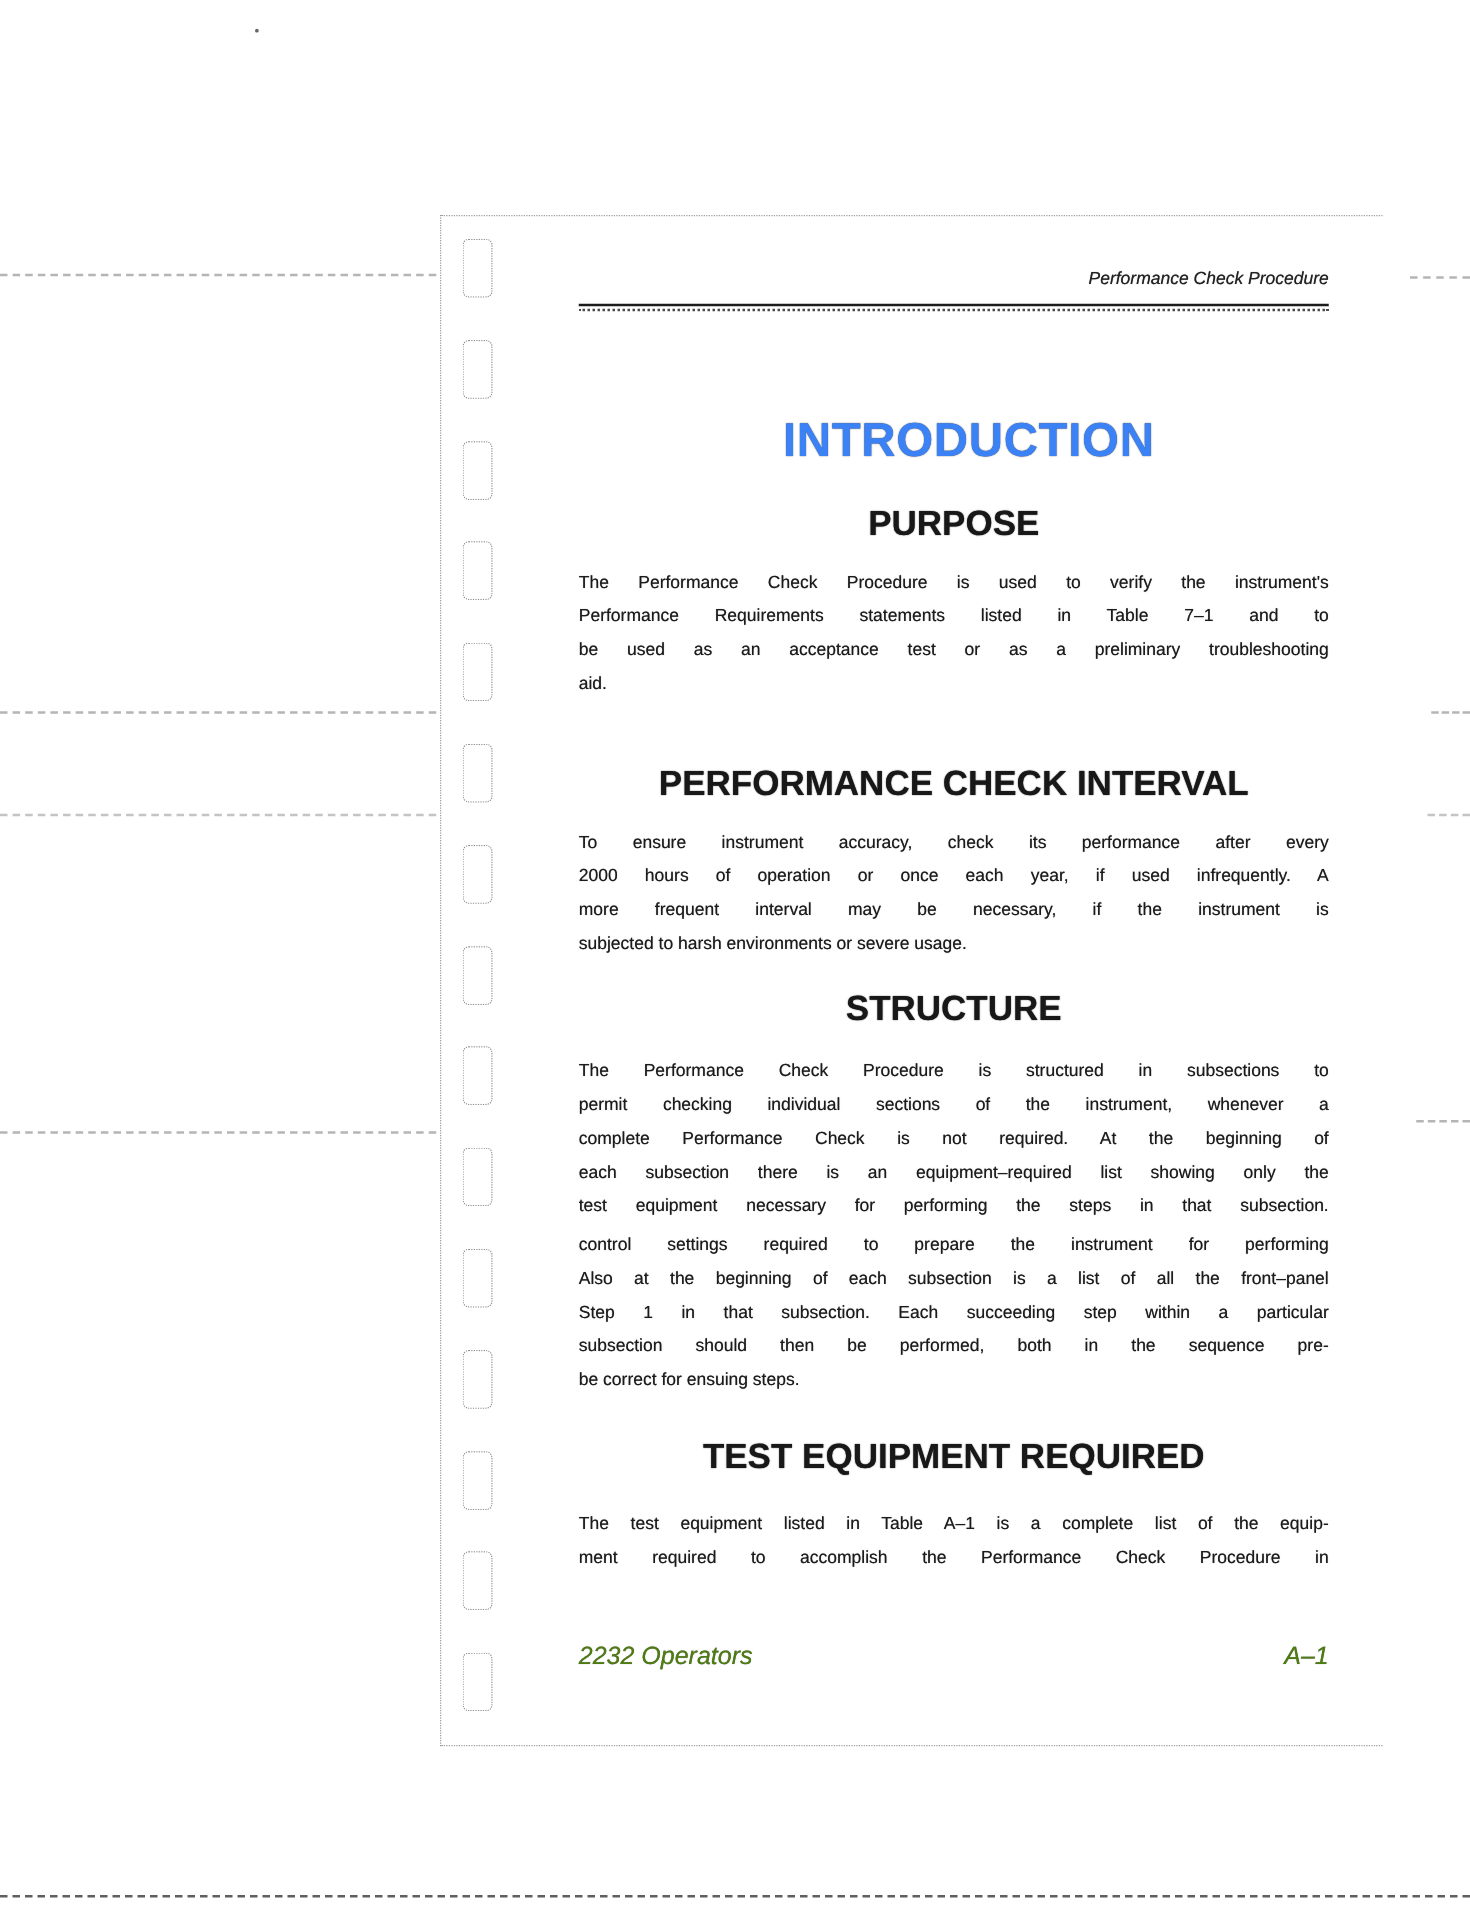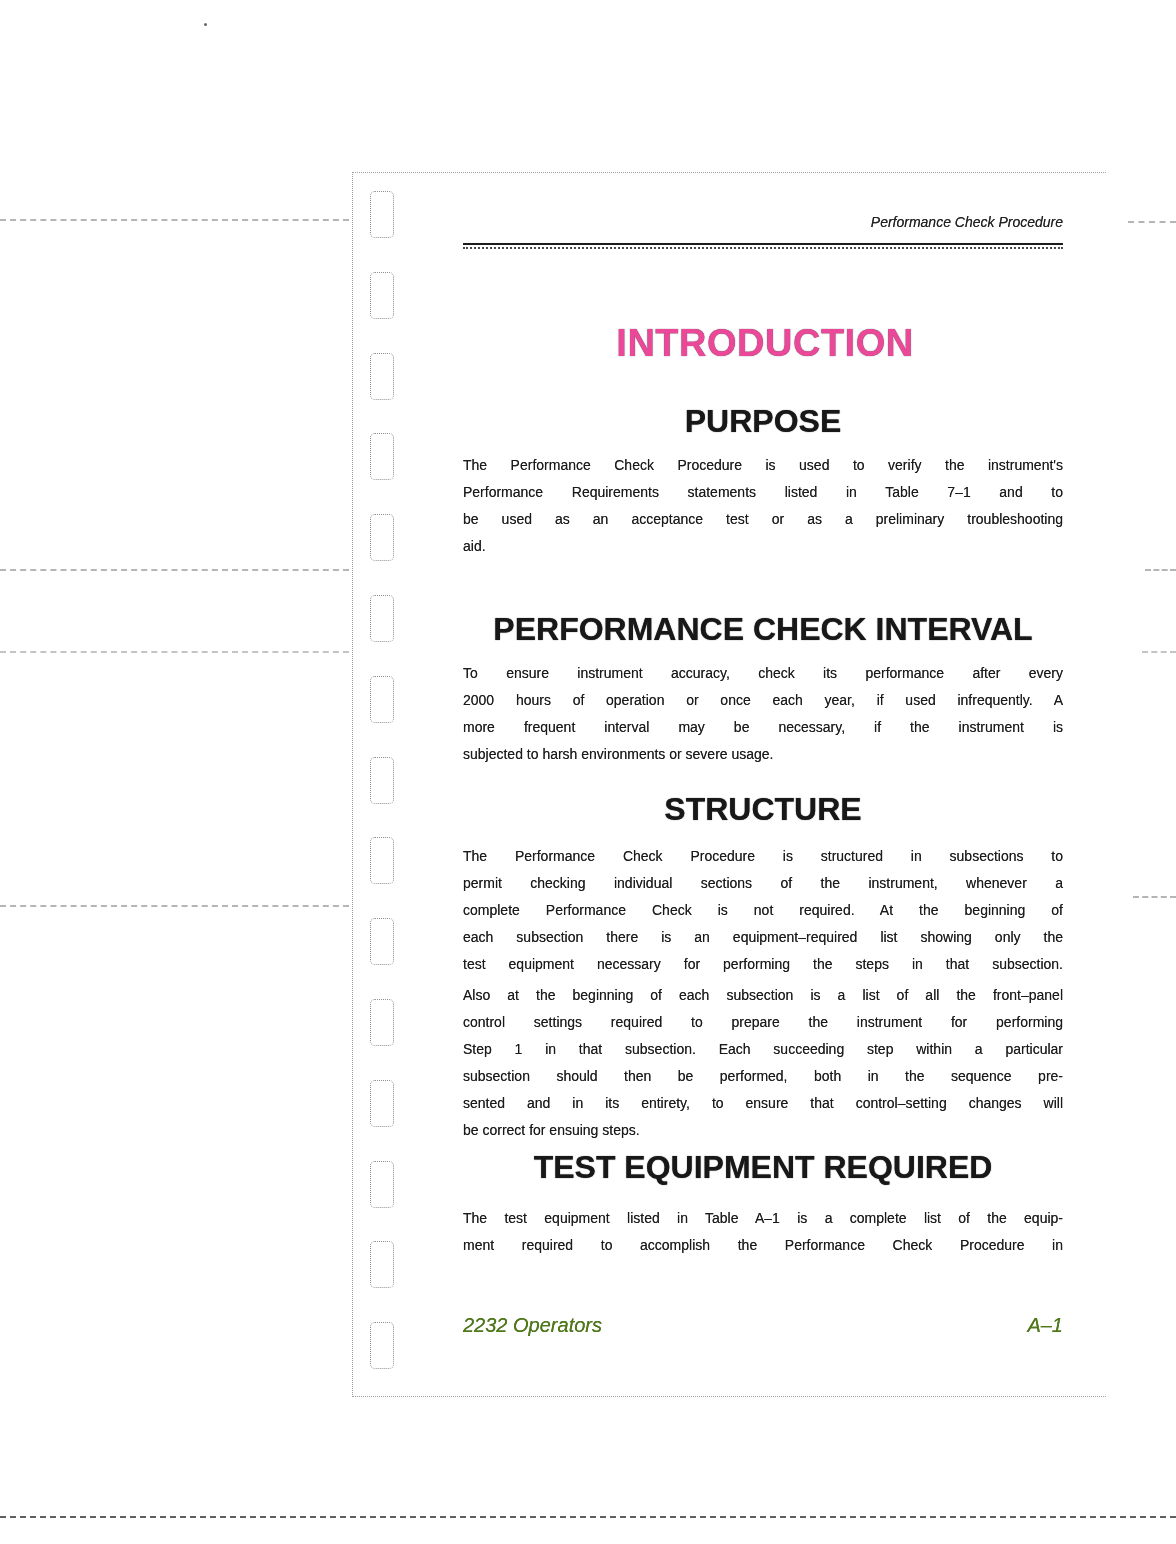--- a/index.html
+++ b/index.html
@@ -21,25 +21,25 @@
   .hole{
     position:absolute;left:370px;width:22px;height:45px;
     border:1px dotted #8f8f8f;border-radius:5px;background:#ffffff;
   }
   
   .col{position:absolute;left:463px;width:600px;}
   .pageheader{top:214px;font-size:14px;font-style:italic;text-align:right;color:#222;text-shadow:0 0 .6px rgba(25,25,25,.75);}
   .rule{top:243px;height:2px;background:#1c1c1c;}
   .rulefringe{top:247px;height:0;border-top:2px dotted #4c4c4c;}
   .title{
-    top:320px;margin:2px;font-size:38px;line-height:1.15;font-weight:bold;text-align:center;
-    letter-spacing:.5px;color:#ec4899;text-shadow:0 0 1px #2e2e2e;
+    top:320px;margin:12px;font-size:38px;line-height:1.15;font-weight:bold;text-align:center;
+    letter-spacing:.5px;color:#3b82f6;text-shadow:0 0 1px #2e2e2e;
   }
   .h2{
-    position:absolute;left:463px;width:600px;margin:0;font-size:32px;line-height:1.2;
+    position:absolute;left:463px;width:600px;margin:0;font-size:28px;line-height:1.2;
     font-weight:bold;text-align:center;color:#181818;text-shadow:0 0 1px #2e2e2e;
   }
   .para{position:absolute;left:463px;width:600px;font-size:14px;line-height:27px;color:#1b1b1b;text-shadow:0 0 .6px rgba(25,25,25,.7);}
   .line{text-align:justify;text-align-last:justify;}
   .line.end{text-align-last:left;}
   .pagefooter{
     top:1314px;display:flex;justify-content:space-between;align-items:baseline;
     font-size:20px;font-style:italic;color:#4d7c0f;text-shadow:0 0 .6px rgba(25,25,25,.7);
   }
 </style>
@@ -101,25 +101,24 @@
 
   <h2 class="h2" style="top:790px;">STRUCTURE</h2>
   <div class="para" style="top:843px;">
     <div class="line">The Performance Check Procedure is structured in subsections to</div>
     <div class="line">permit checking individual sections of the instrument, whenever a</div>
     <div class="line">complete Performance Check is not required. At the beginning of</div>
     <div class="line">each subsection there is an equipment–required list showing only the</div>
     <div class="line">test equipment necessary for performing the steps in that subsection.</div>
   </div>
   <div class="para" style="top:982px;">
+    <div class="line">control settings required to prepare the instrument for performing</div>
     <div class="line">Also at the beginning of each subsection is a list of all the front–panel</div>
-    <div class="line">control settings required to prepare the instrument for performing</div>
     <div class="line">Step 1 in that subsection. Each succeeding step within a particular</div>
     <div class="line">subsection should then be performed, both in the sequence pre-</div>
-    <div class="line">sented and in its entirety, to ensure that control–setting changes will</div>
     <div class="line end">be correct for ensuing steps.</div>
   </div>
 
   <h2 class="h2" style="top:1148px;">TEST EQUIPMENT REQUIRED</h2>
   <div class="para" style="top:1205px;">
     <div class="line">The test equipment listed in Table A–1 is a complete list of the equip-</div>
     <div class="line">ment required to accomplish the Performance Check Procedure in</div>
   </div>
 
   <div class="col pagefooter">

